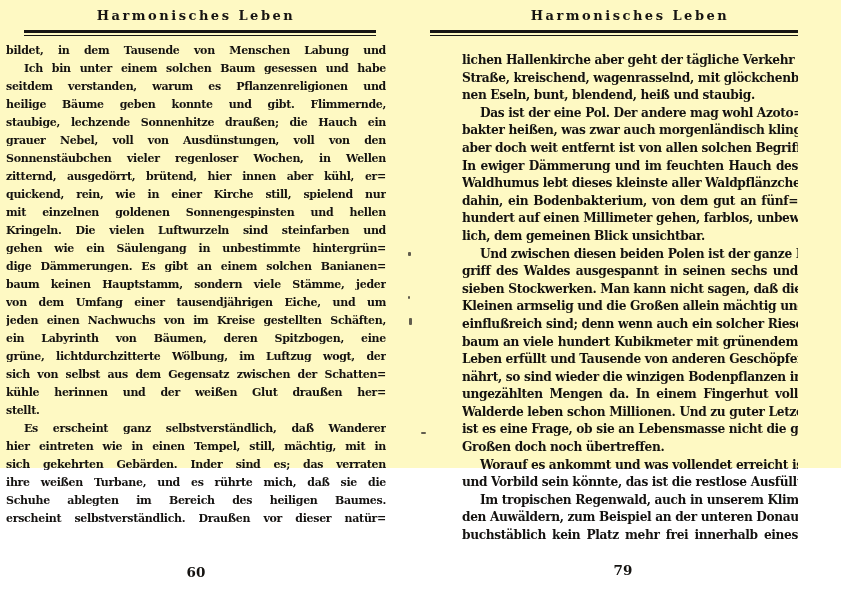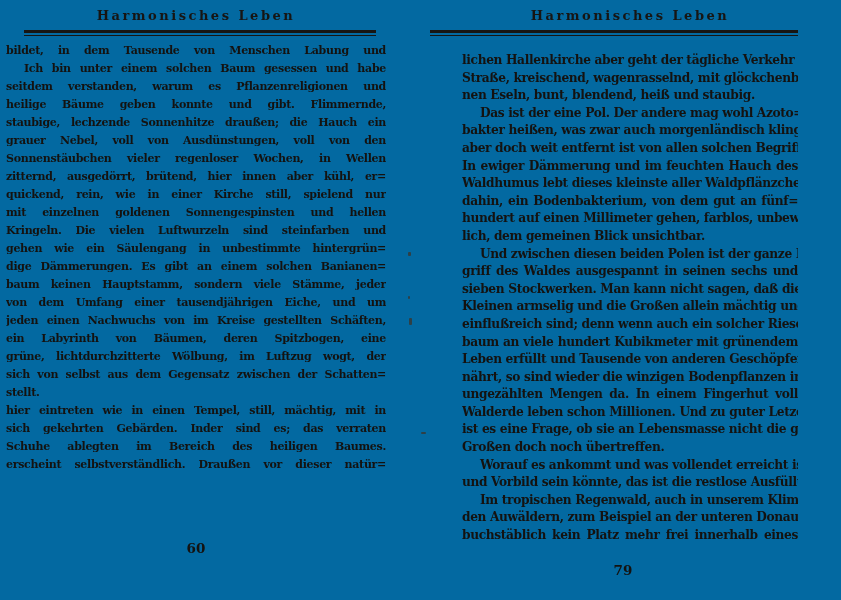--- a/index.html
+++ b/index.html
@@ -3,21 +3,21 @@
 <meta charset="utf-8">
 <style>
   html, body {
     margin: 0; padding: 0;
     width: 841px; height: 600px;
     background: #ffffff;
     overflow: hidden;
     font-family: "DejaVu Serif", serif;
     color: #141210;
   }
-  .spread { position: relative; width: 841px; height: 600px; background: #0369a1; }
+  .spread { position: relative; width: 841px; height: 468px; background: #fef9c3; }
   .page { position: absolute; top: 8px; }
   .page-left  { left: 6px;   width: 380px; }
   .page-right { left: 462px; width: 336px; }
   .running-head {
     text-align: center;
     font-weight: bold;
     font-size: 13px;
     letter-spacing: 2.5px;
     height: 16px;
     line-height: 16px;
@@ -43,21 +43,21 @@
     text-align: justify;
     text-align-last: justify;
     overflow: hidden;
     white-space: nowrap;
   }
   .tline.pstart { text-indent: 18px; }
   .tline.pend { text-align-last: left; }
   .page-number {
     position: absolute;
     left: 0; right: 0;
-    top: 532px;
+    top: 556px;
     text-align: center;
     font-weight: bold;
     font-size: 13.5px;
   }
   .page-right .page-number { top: 554px; left: -14px; }
   .speck { position: absolute; background: #3a3631; border-radius: 1px; opacity: 0.8; }
 </style>
 </head>
 <body>
 
@@ -79,23 +79,26 @@
         <div class="tline">mit einzelnen goldenen Sonnengespinsten und hellen</div>
         <div class="tline">Kringeln. Die vielen Luftwurzeln sind steinfarben und</div>
         <div class="tline">gehen wie ein Säulengang in unbestimmte hintergrün=</div>
         <div class="tline">dige Dämmerungen. Es gibt an einem solchen Banianen=</div>
         <div class="tline">baum keinen Hauptstamm, sondern viele Stämme, jeder</div>
         <div class="tline">von dem Umfang einer tausendjährigen Eiche, und um</div>
         <div class="tline">jeden einen Nachwuchs von im Kreise gestellten Schäften,</div>
         <div class="tline">ein Labyrinth von Bäumen, deren Spitzbogen, eine</div>
         <div class="tline">grüne, lichtdurchzitterte Wölbung, im Luftzug wogt, der</div>
         <div class="tline">sich von selbst aus dem Gegensatz zwischen der Schatten=</div>
+        <div class="tline">kühle herinnen und der weißen Glut draußen her=</div>
         <div class="tline pend">stellt.</div>
+        <div class="tline pstart">Es erscheint ganz selbstverständlich, daß Wanderer</div>
         <div class="tline">hier eintreten wie in einen Tempel, still, mächtig, mit in</div>
         <div class="tline">sich gekehrten Gebärden. Inder sind es; das verraten</div>
+        <div class="tline">ihre weißen Turbane, und es rührte mich, daß sie die</div>
         <div class="tline">Schuhe ablegten im Bereich des heiligen Baumes.</div>
         <div class="tline">erscheint selbstverständlich. Draußen vor dieser natür=</div>
       </div>
     <div class="page-number">60</div>
   </div>
 
   <div class="page page-right">
     <div class="running-head">Harmonisches Leben</div>
     <div class="head-rule"></div>
     <div class="body-text">

